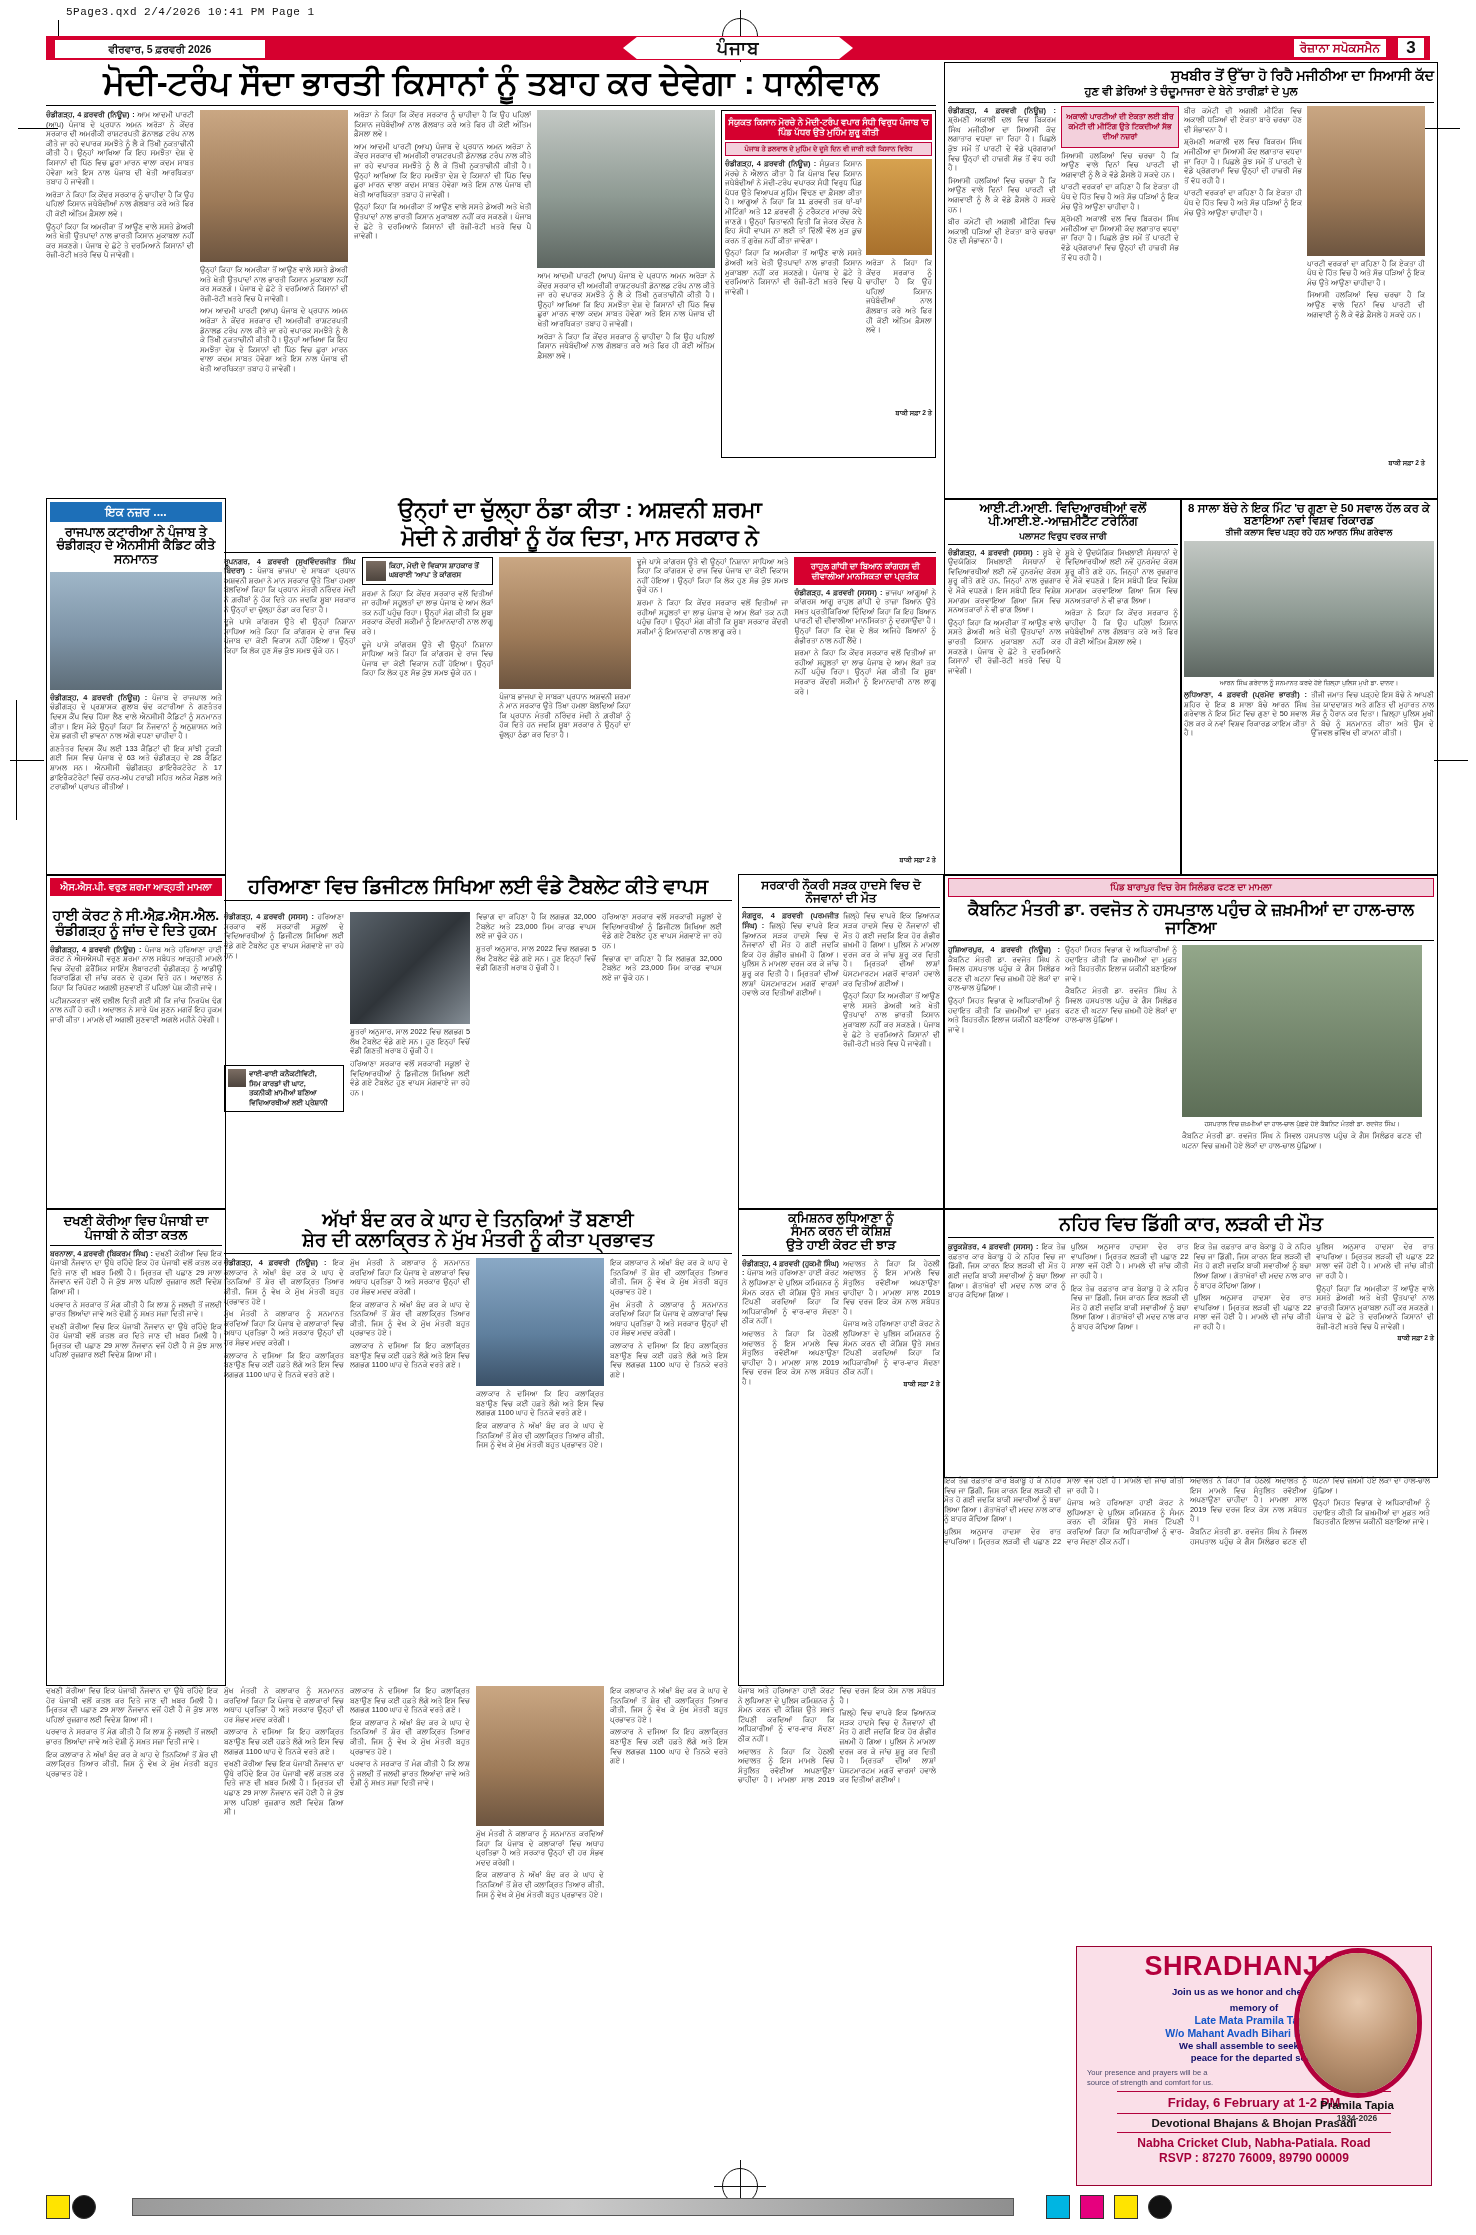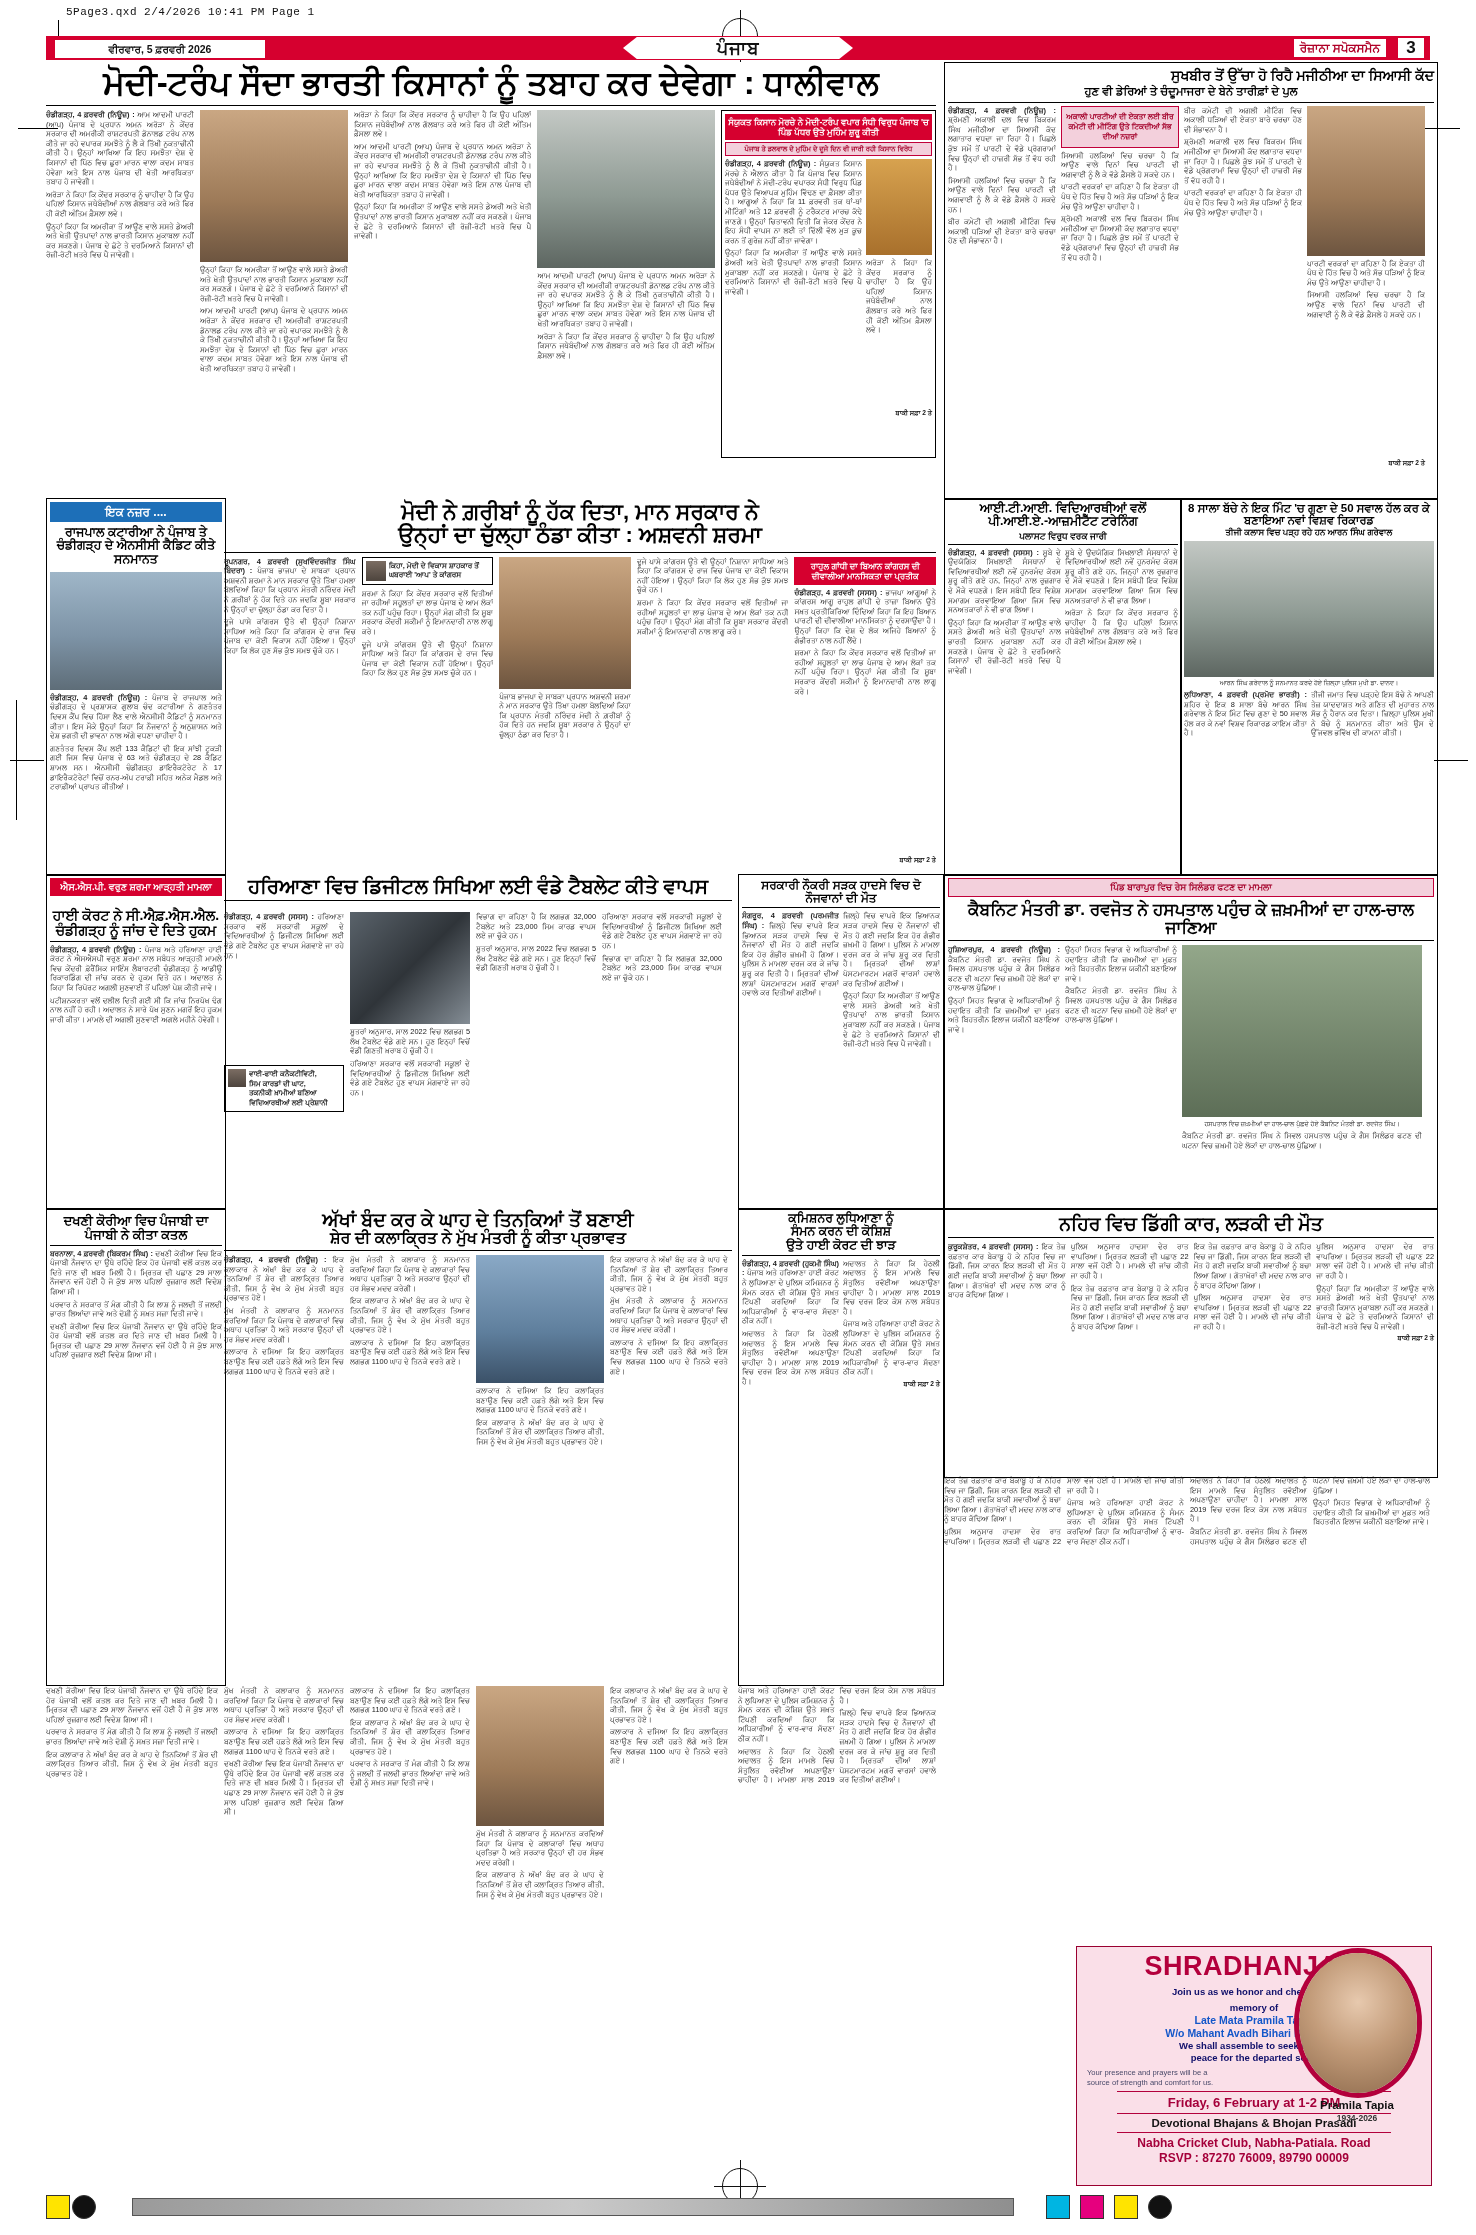--- a/index.html
+++ b/index.html
@@ -210,22 +210,22 @@
     <div class="hl" style="font-size:12.5px;text-align:center;padding:4px 0;">ਰਾਜਪਾਲ ਕਟਾਰੀਆ ਨੇ ਪੰਜਾਬ ਤੇ ਚੰਡੀਗੜ੍ਹ ਦੇ ਐਨਸੀਸੀ ਕੈਡਿਟ ਕੀਤੇ ਸਨਮਾਨਤ</div>
     <div class="photo ph-sky" style="width:100%;height:118px;margin:2px 0 3px;"></div>
     <div class="body-col tx" style="height:178px;">
       <p><span class="dateline">ਚੰਡੀਗੜ੍ਹ, 4 ਫ਼ਰਵਰੀ (ਨਿਊਜ਼) :</span>
          <span>ਪੰਜਾਬ ਦੇ ਰਾਜਪਾਲ ਅਤੇ ਚੰਡੀਗੜ੍ਹ ਦੇ ਪ੍ਰਸ਼ਾਸਕ ਗੁਲਾਬ ਚੰਦ ਕਟਾਰੀਆ ਨੇ ਗਣਤੰਤਰ ਦਿਵਸ ਕੈਂਪ ਵਿਚ ਹਿੱਸਾ ਲੈਣ ਵਾਲੇ ਐਨਸੀਸੀ ਕੈਡਿਟਾਂ ਨੂੰ ਸਨਮਾਨਤ ਕੀਤਾ। ਇਸ ਮੌਕੇ ਉਨ੍ਹਾਂ ਕਿਹਾ ਕਿ ਨੌਜਵਾਨਾਂ ਨੂੰ ਅਨੁਸ਼ਾਸਨ ਅਤੇ ਦੇਸ਼ ਭਗਤੀ ਦੀ ਭਾਵਨਾ ਨਾਲ ਅੱਗੇ ਵਧਣਾ ਚਾਹੀਦਾ ਹੈ।</span></p>
       <p>ਗਣਤੰਤਰ ਦਿਵਸ ਕੈਂਪ ਲਈ 133 ਕੈਡਿਟਾਂ ਦੀ ਇਕ ਸਾਂਝੀ ਟੁਕੜੀ ਗਈ ਜਿਸ ਵਿਚ ਪੰਜਾਬ ਦੇ 63 ਅਤੇ ਚੰਡੀਗੜ੍ਹ ਦੇ 28 ਕੈਡਿਟ ਸ਼ਾਮਲ ਸਨ। ਐਨਸੀਸੀ ਚੰਡੀਗੜ੍ਹ ਡਾਇਰੈਕਟੋਰੇਟ ਨੇ 17 ਡਾਇਰੈਕਟੋਰੇਟਾਂ ਵਿਚੋਂ ਰਨਰ-ਅੱਪ ਟਰਾਫ਼ੀ ਸਹਿਤ ਅਨੇਕ ਮੈਡਲ ਅਤੇ ਟਰਾਫ਼ੀਆਂ ਪ੍ਰਾਪਤ ਕੀਤੀਆਂ।</p>
     </div>
   </div>
 
   <div class="sec" style="left:224px;top:498px;width:712px;height:370px;">
+    <div class="hl" style="font-size:22px;text-align:center;padding:0 0 3px;">ਉਨ੍ਹਾਂ ਦਾ ਚੁੱਲ੍ਹਾ ਠੰਡਾ ਕੀਤਾ : ਅਸ਼ਵਨੀ ਸ਼ਰਮਾ</div>
     <div class="hl" style="font-size:22px;text-align:center;padding:2px 0 0;">ਮੋਦੀ ਨੇ ਗ਼ਰੀਬਾਂ ਨੂੰ ਹੱਕ ਦਿਤਾ, ਮਾਨ ਸਰਕਾਰ ਨੇ</div>
-    <div class="hl" style="font-size:22px;text-align:center;padding:0 0 3px;">ਉਨ੍ਹਾਂ ਦਾ ਚੁੱਲ੍ਹਾ ਠੰਡਾ ਕੀਤਾ : ਅਸ਼ਵਨੀ ਸ਼ਰਮਾ</div>
     <div class="rule" style="margin:2px 0 4px;"></div>
     <div style="display:flex;gap:6px;height:318px;">
       <div style="width:132px;">
         <div class="body-col tx">
           <p><span class="dateline">ਰੂਪਨਗਰ, 4 ਫ਼ਰਵਰੀ (ਸੁਖਵਿੰਦਰਜੀਤ ਸਿੰਘ ਬਿੰਦਰਾ) :</span>
              <span>ਪੰਜਾਬ ਭਾਜਪਾ ਦੇ ਸਾਬਕਾ ਪ੍ਰਧਾਨ ਅਸ਼ਵਨੀ ਸ਼ਰਮਾ ਨੇ ਮਾਨ ਸਰਕਾਰ ਉਤੇ ਤਿੱਖਾ ਹਮਲਾ ਬੋਲਦਿਆਂ ਕਿਹਾ ਕਿ ਪ੍ਰਧਾਨ ਮੰਤਰੀ ਨਰਿੰਦਰ ਮੋਦੀ ਨੇ ਗ਼ਰੀਬਾਂ ਨੂੰ ਹੱਕ ਦਿਤੇ ਹਨ ਜਦਕਿ ਸੂਬਾ ਸਰਕਾਰ ਨੇ ਉਨ੍ਹਾਂ ਦਾ ਚੁੱਲ੍ਹਾ ਠੰਡਾ ਕਰ ਦਿਤਾ ਹੈ।</span></p>
           <p>ਦੂਜੇ ਪਾਸੇ ਕਾਂਗਰਸ ਉਤੇ ਵੀ ਉਨ੍ਹਾਂ ਨਿਸ਼ਾਨਾ ਸਾਧਿਆ ਅਤੇ ਕਿਹਾ ਕਿ ਕਾਂਗਰਸ ਦੇ ਰਾਜ ਵਿਚ ਪੰਜਾਬ ਦਾ ਕੋਈ ਵਿਕਾਸ ਨਹੀਂ ਹੋਇਆ। ਉਨ੍ਹਾਂ ਕਿਹਾ ਕਿ ਲੋਕ ਹੁਣ ਸੱਭ ਕੁੱਝ ਸਮਝ ਚੁੱਕੇ ਹਨ।</p>
         </div>
       </div>
       <div style="width:132px;">
@@ -413,21 +413,21 @@
     <div class="body-col tx" style="height:420px;">
       <p><span class="dateline">ਬਰਨਾਲਾ, 4 ਫ਼ਰਵਰੀ (ਬਿਕਰਮ ਸਿੰਘ) :</span>
          <span>ਦਖਣੀ ਕੋਰੀਆ ਵਿਚ ਇਕ ਪੰਜਾਬੀ ਨੌਜਵਾਨ ਦਾ ਉਥੇ ਰਹਿੰਦੇ ਇਕ ਹੋਰ ਪੰਜਾਬੀ ਵਲੋਂ ਕਤਲ ਕਰ ਦਿਤੇ ਜਾਣ ਦੀ ਖ਼ਬਰ ਮਿਲੀ ਹੈ। ਮ੍ਰਿਤਕ ਦੀ ਪਛਾਣ 29 ਸਾਲਾ ਨੌਜਵਾਨ ਵਜੋਂ ਹੋਈ ਹੈ ਜੋ ਕੁੱਝ ਸਾਲ ਪਹਿਲਾਂ ਰੁਜ਼ਗਾਰ ਲਈ ਵਿਦੇਸ਼ ਗਿਆ ਸੀ।</span></p>
       <p>ਪਰਵਾਰ ਨੇ ਸਰਕਾਰ ਤੋਂ ਮੰਗ ਕੀਤੀ ਹੈ ਕਿ ਲਾਸ਼ ਨੂੰ ਜਲਦੀ ਤੋਂ ਜਲਦੀ ਭਾਰਤ ਲਿਆਂਦਾ ਜਾਵੇ ਅਤੇ ਦੋਸ਼ੀ ਨੂੰ ਸਖ਼ਤ ਸਜ਼ਾ ਦਿਤੀ ਜਾਵੇ।</p>
       <p>ਦਖਣੀ ਕੋਰੀਆ ਵਿਚ ਇਕ ਪੰਜਾਬੀ ਨੌਜਵਾਨ ਦਾ ਉਥੇ ਰਹਿੰਦੇ ਇਕ ਹੋਰ ਪੰਜਾਬੀ ਵਲੋਂ ਕਤਲ ਕਰ ਦਿਤੇ ਜਾਣ ਦੀ ਖ਼ਬਰ ਮਿਲੀ ਹੈ। ਮ੍ਰਿਤਕ ਦੀ ਪਛਾਣ 29 ਸਾਲਾ ਨੌਜਵਾਨ ਵਜੋਂ ਹੋਈ ਹੈ ਜੋ ਕੁੱਝ ਸਾਲ ਪਹਿਲਾਂ ਰੁਜ਼ਗਾਰ ਲਈ ਵਿਦੇਸ਼ ਗਿਆ ਸੀ।</p>
     </div>
   </div>
 
   <div class="sec" style="left:224px;top:1208px;width:508px;height:470px;">
     <div class="hl" style="font-size:19px;text-align:center;padding:2px 0 0;">ਅੱਖਾਂ ਬੰਦ ਕਰ ਕੇ ਘਾਹ ਦੇ ਤਿਨਕਿਆਂ ਤੋਂ ਬਣਾਈ</div>
-    <div class="hl" style="font-size:16px;text-align:center;padding:0 0 3px;">ਸ਼ੇਰ ਦੀ ਕਲਾਕ੍ਰਿਤ ਨੇ ਮੁੱਖ ਮੰਤਰੀ ਨੂੰ ਕੀਤਾ ਪ੍ਰਭਾਵਤ</div>
+    <div class="hl" style="font-size:19px;text-align:center;padding:0 0 3px;">ਸ਼ੇਰ ਦੀ ਕਲਾਕ੍ਰਿਤ ਨੇ ਮੁੱਖ ਮੰਤਰੀ ਨੂੰ ਕੀਤਾ ਪ੍ਰਭਾਵਤ</div>
     <div class="rule" style="margin-bottom:4px;"></div>
     <div style="display:flex;gap:6px;height:425px;">
       <div style="width:120px;">
         <div class="body-col tx">
           <p><span class="dateline">ਚੰਡੀਗੜ੍ਹ, 4 ਫ਼ਰਵਰੀ (ਨਿਊਜ਼) :</span>
              <span>ਇਕ ਕਲਾਕਾਰ ਨੇ ਅੱਖਾਂ ਬੰਦ ਕਰ ਕੇ ਘਾਹ ਦੇ ਤਿਨਕਿਆਂ ਤੋਂ ਸ਼ੇਰ ਦੀ ਕਲਾਕ੍ਰਿਤ ਤਿਆਰ ਕੀਤੀ, ਜਿਸ ਨੂੰ ਵੇਖ ਕੇ ਮੁੱਖ ਮੰਤਰੀ ਬਹੁਤ ਪ੍ਰਭਾਵਤ ਹੋਏ।</span></p>
           <p>ਮੁੱਖ ਮੰਤਰੀ ਨੇ ਕਲਾਕਾਰ ਨੂੰ ਸਨਮਾਨਤ ਕਰਦਿਆਂ ਕਿਹਾ ਕਿ ਪੰਜਾਬ ਦੇ ਕਲਾਕਾਰਾਂ ਵਿਚ ਅਥਾਹ ਪ੍ਰਤਿਭਾ ਹੈ ਅਤੇ ਸਰਕਾਰ ਉਨ੍ਹਾਂ ਦੀ ਹਰ ਸੰਭਵ ਮਦਦ ਕਰੇਗੀ।</p>
           <p>ਕਲਾਕਾਰ ਨੇ ਦਸਿਆ ਕਿ ਇਹ ਕਲਾਕ੍ਰਿਤ ਬਣਾਉਣ ਵਿਚ ਕਈ ਹਫ਼ਤੇ ਲੱਗੇ ਅਤੇ ਇਸ ਵਿਚ ਲਗਭਗ 1100 ਘਾਹ ਦੇ ਤਿਨਕੇ ਵਰਤੇ ਗਏ।</p>
         </div>
       </div>

